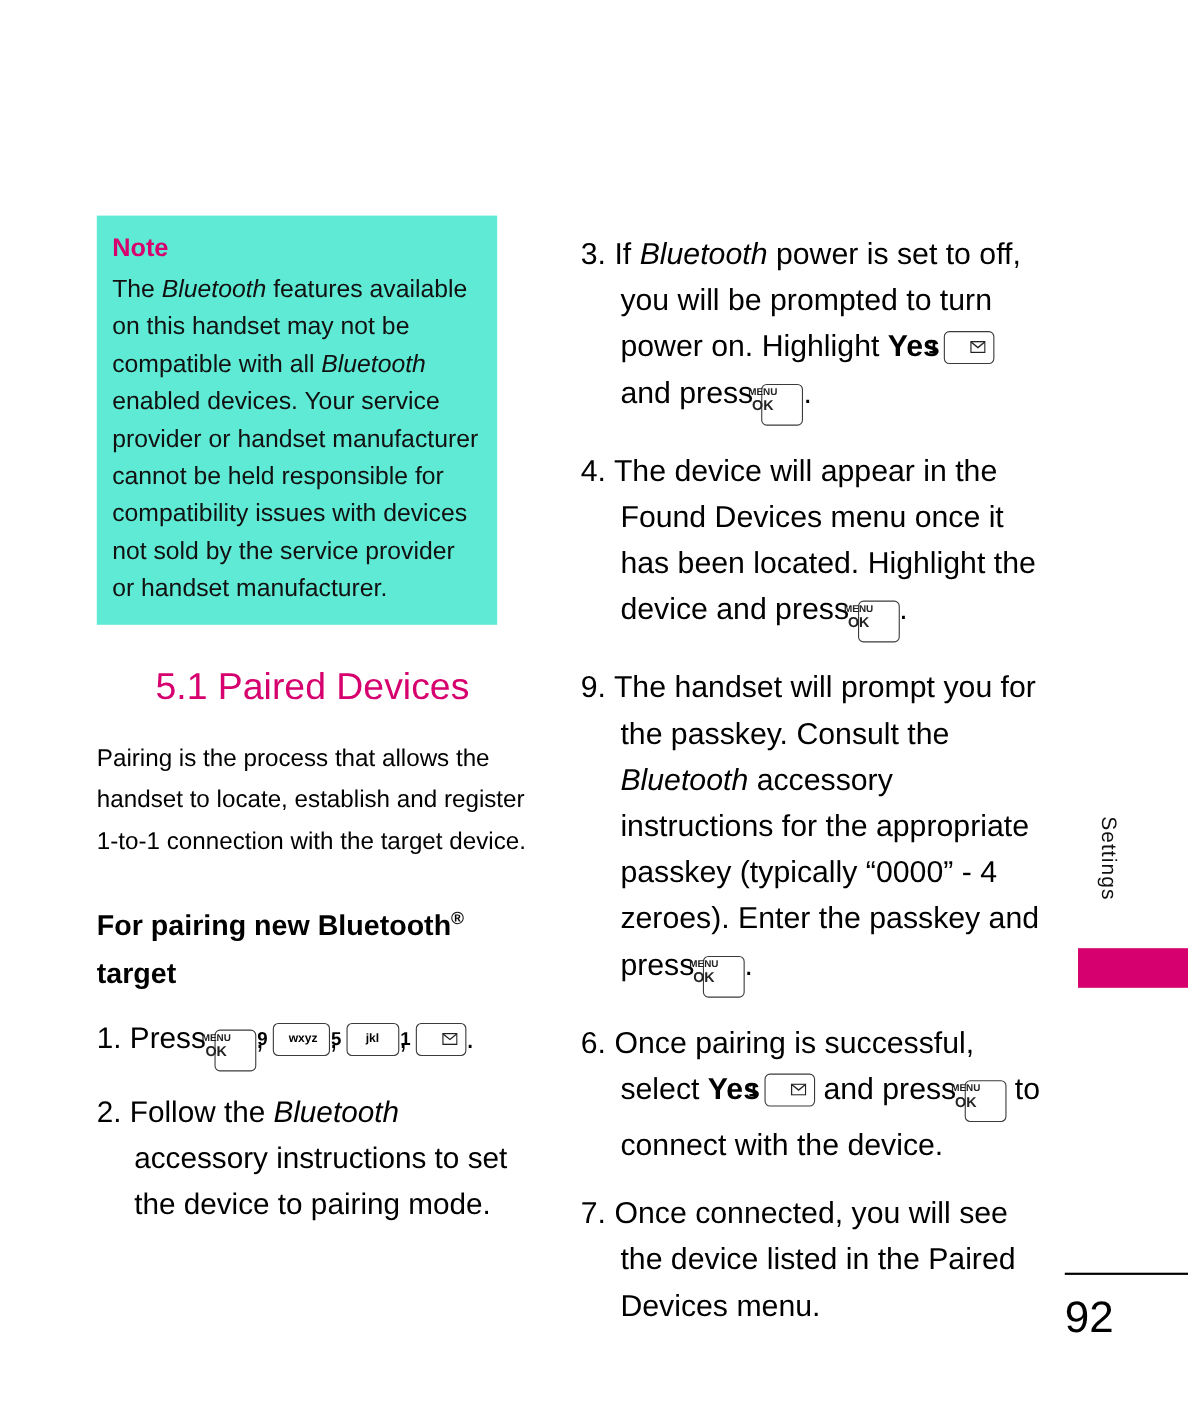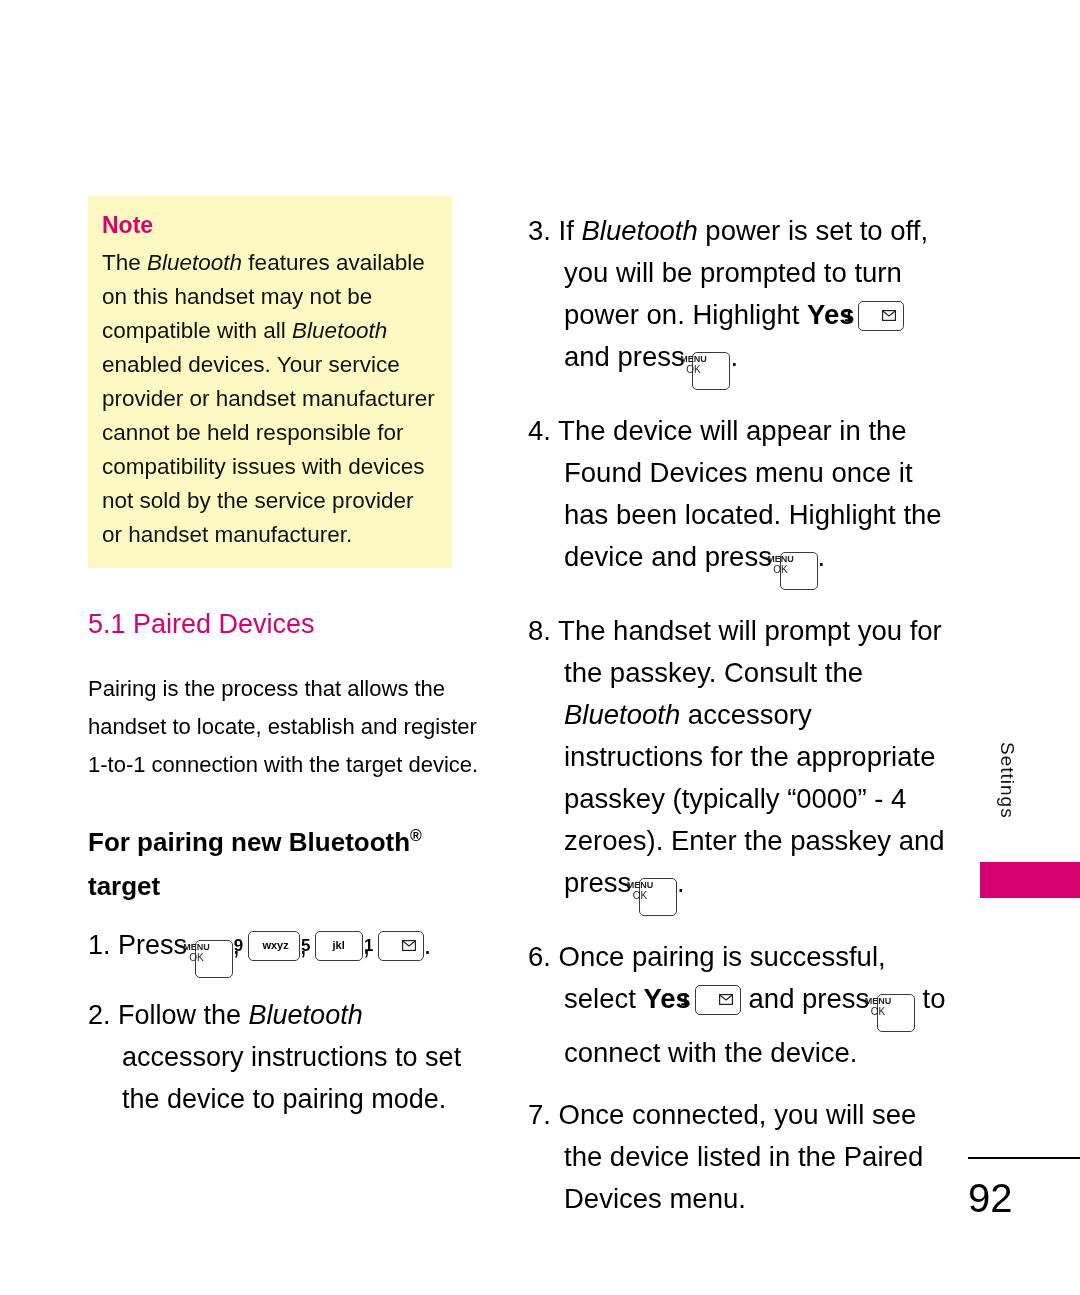--- a/index.html
+++ b/index.html
@@ -25,45 +25,46 @@
 
   
   .left-col {
     position: absolute;
     left: 88px;
     top: 196px;
     width: 392px;
   }
 
   .note-box {
-    background: #fef9c3;
+    background: #5eead4;
     padding: 14px 14px 16px 14px;
     width: 364px;
     box-sizing: border-box;
   }
   .note-title {
     color: #d6006e;
     font-weight: bold;
     font-size: 23px;
     line-height: 30px;
     margin-bottom: 6px;
   }
   .note-body {
     font-size: 22.5px;
     line-height: 34px;
     color: #111;
   }
   .ital { font-style: italic; }
 
   .section-heading {
     color: #d6006e;
-    font-size: 27px;
+    font-size: 34px;
     line-height: 40px;
     margin-top: 36px;
     margin-left: 0px;
+    text-align: center;
   }
 
   .body-par {
     font-size: 22px;
     line-height: 38px;
     margin-top: 26px;
     color: #000;
   }
 
   .sub-heading {
@@ -119,22 +120,22 @@
   }
   .key-menu .k1 {
     display: block;
     font-size: 9px;
     letter-spacing: 0px;
     font-weight: bold;
     color: #222;
   }
   .key-menu .k2 {
     display: block;
-    font-size: 10px;
-    font-weight: normal;
+    font-size: 13px;
+    font-weight: bold;
     color: #222;
     margin-top: 1px;
   }
   .key-num {
     width: 52px;
     height: 30px;
     padding: 0 4px;
   }
   .key-num .num {
     font-size: 17px;
@@ -251,21 +252,21 @@
 
     <div class="rstep"><span>3. If </span><span class="ital">Bluetooth</span><span> power is set to off, you will be prompted to turn power on. Highlight </span><b>Yes</b><span class="key key-num" style="width:46px;margin-left:4px;"><span class="num">1</span><span class="env">
             <svg width="14" height="11" viewBox="0 0 14 11">
               <rect x="0.6" y="0.6" width="12.8" height="9.8" fill="#fff" stroke="#222" stroke-width="1.2"></rect>
               <path d="M0.8 1 L7 6 L13.2 1" fill="none" stroke="#222" stroke-width="1.2"></path>
             </svg>
           </span></span> <span> and press</span> <span class="key key-menu"><span class="k1">MENU</span><span class="k2">OK</span></span><span>.</span></div>
 
     <div class="rstep"><span>4. The device will appear in the Found Devices menu once it has been located. Highlight the device and press</span> <span class="key key-menu"><span class="k1">MENU</span><span class="k2">OK</span></span><span>.</span></div>
 
-    <div class="rstep"><span>8. The handset will prompt you for the passkey. Consult the </span><span class="ital">Bluetooth</span><span> accessory instructions for the appropriate passkey (typically “0000” - 4 zeroes). Enter the passkey and press</span> <span class="key key-menu"><span class="k1">MENU</span><span class="k2">OK</span></span><span>.</span></div>
+    <div class="rstep"><span>9. The handset will prompt you for the passkey. Consult the </span><span class="ital">Bluetooth</span><span> accessory instructions for the appropriate passkey (typically “0000” - 4 zeroes). Enter the passkey and press</span> <span class="key key-menu"><span class="k1">MENU</span><span class="k2">OK</span></span><span>.</span></div>
 
     <div class="rstep"><span>6. Once pairing is successful, select </span><b>Yes</b><span class="key key-num" style="width:46px;margin-left:4px;"><span class="num">1</span><span class="env">
             <svg width="14" height="11" viewBox="0 0 14 11">
               <rect x="0.6" y="0.6" width="12.8" height="9.8" fill="#fff" stroke="#222" stroke-width="1.2"></rect>
               <path d="M0.8 1 L7 6 L13.2 1" fill="none" stroke="#222" stroke-width="1.2"></path>
             </svg>
           </span></span> <span> and press</span> <span class="key key-menu"><span class="k1">MENU</span><span class="k2">OK</span></span><span> to connect with the device.</span></div>
 
     <div class="rstep">7. Once connected, you will see the device listed in the Paired Devices menu.</div>
 

